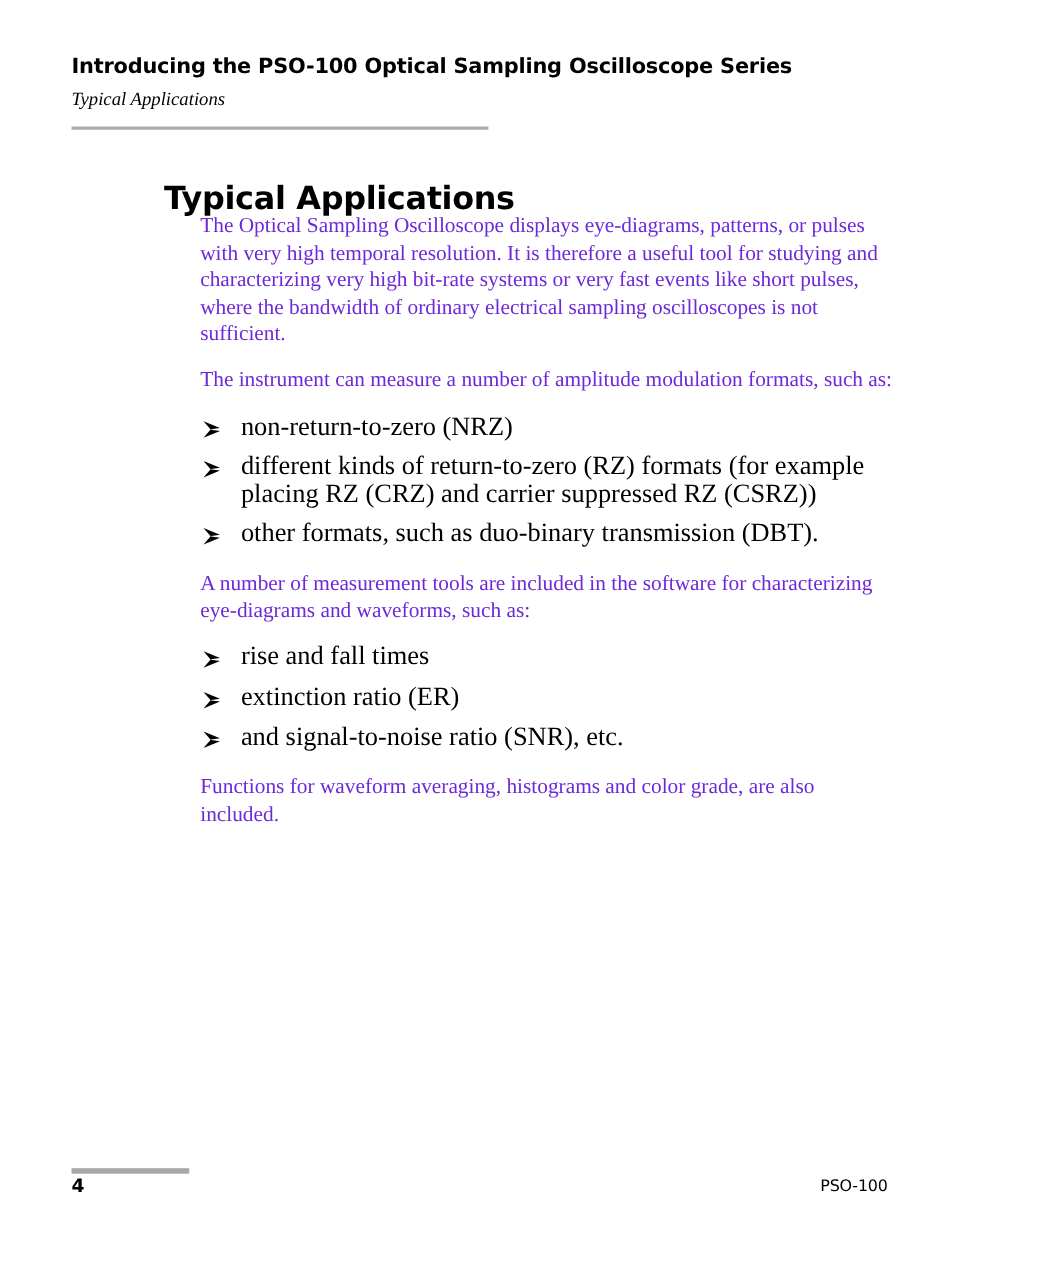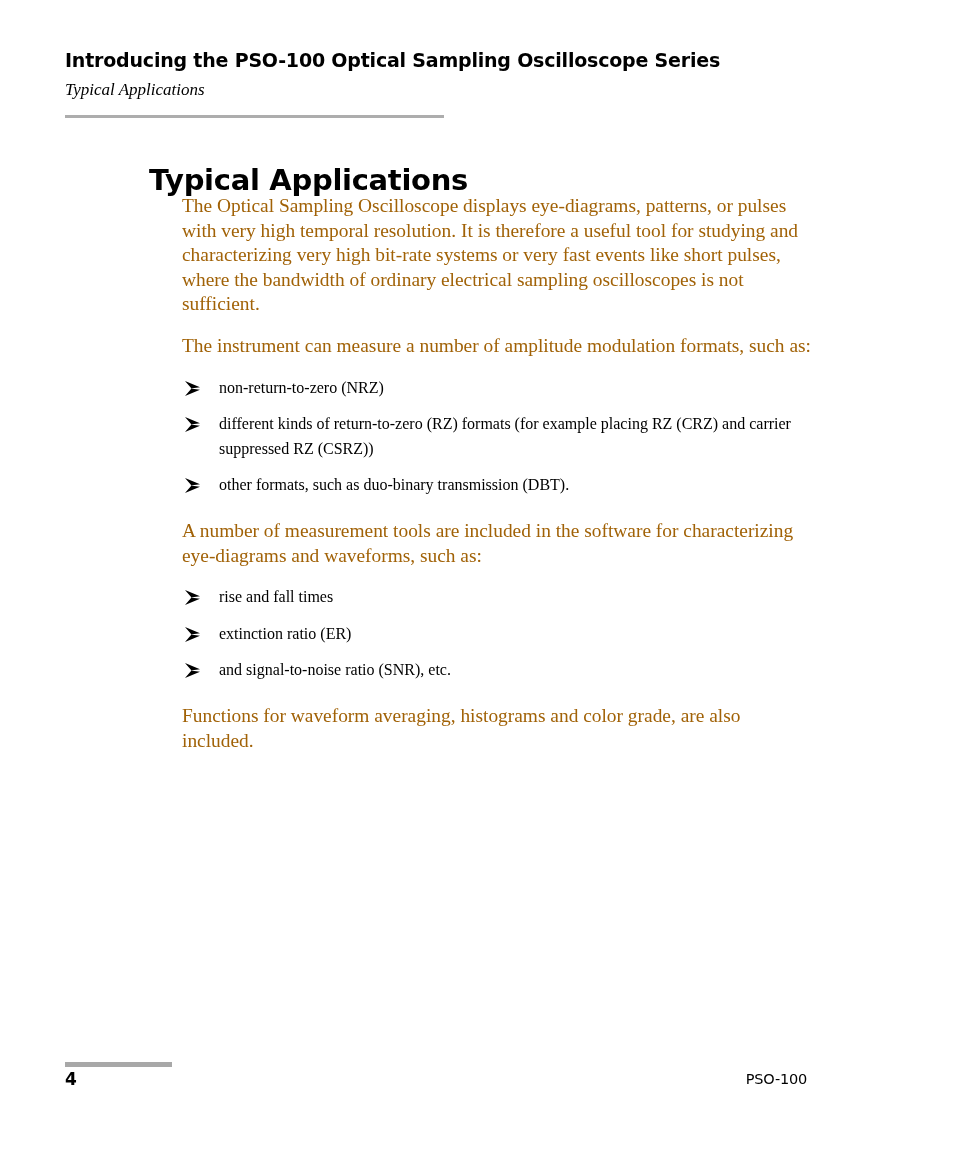--- a/index.html
+++ b/index.html
@@ -76,35 +76,35 @@
     left: 182px;
     top: 194px;
     width: 632px;
   }
 
   p.para {
     margin: 0 0 17px 0;
     font-family: "Liberation Serif", serif;
     font-size: 19.4px;
     line-height: 24.6px;
-    color: #a16207;
+    color: #6d28d9;
     text-align: left;
   }
 
   ul.bullets {
     list-style: none;
     margin: 0 0 17px 0;
     padding: 0;
   }
   ul.bullets li {
     position: relative;
     padding-left: 37px;
     margin-bottom: 12px;
     font-family: "Liberation Serif", serif;
-    font-size: 16px;
+    font-size: 24px;
     line-height: 24.6px;
     color: #000;
   }
   ul.bullets li:last-child {
     margin-bottom: 0;
   }
   .bullet-icon {
     position: absolute;
     left: 2px;
     top: 4px;

